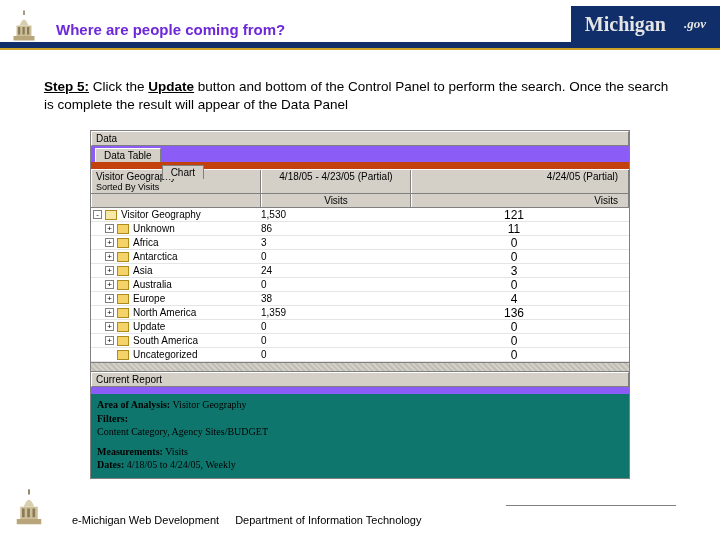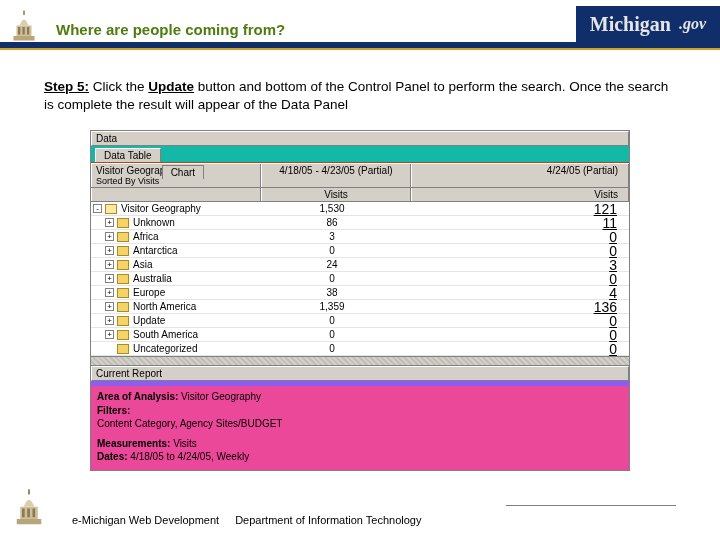--- a/index.html
+++ b/index.html
@@ -24,39 +24,39 @@
     margin-right: 6px;
     flex: 0 0 auto;
   }
   .title-wrap {
     flex: 1;
     padding-bottom: 4px;
   }
   .title {
     font-size: 15px;
     font-weight: bold;
-    color: #4d7c0f;
+    color: #6d28d9;
     padding-left: 10px;
   }
   .mich-logo {
     background: #102f6a;
     color: #e5e5e5;
     font-family: "Times New Roman", serif;
     font-size: 20px;
     font-weight: bold;
     padding: 6px 14px;
     height: 36px;
     display: flex;
     align-items: center;
     border-top-left-radius: 0;
   }
   .dotgov {
     font-style: italic;
-    font-size: 16px;
-    margin-left: 8px;
+    font-size: 13px;
+    margin-left: 18px;
   }
   .blue-bar { height: 6px; background: #102f6a; }
   .gold-bar { height: 2px; background: #c9a227; }
 
   .step-text {
     padding: 28px 44px 10px 44px;
     font-size: 13.5px;
     line-height: 1.35;
   }
   .step-text b { font-weight: bold; }
@@ -74,22 +74,22 @@
     border: 1px solid #fff;
     border-right-color:#808080;
     border-bottom-color:#808080;
     padding: 1px 4px;
     background:#d4d0c8;
     font-size:10px;
   }
   .tabs {
     display: flex;
     padding: 2px 4px 0 4px;
-    background:#14b8a6;
-    border-bottom: 1px solid #c2410c;
+    background:#8b5cf6;
+    border-bottom: 7px solid #c2410c;
   }
   .tab {
     border: 1px solid #808080;
     border-bottom: none;
     background:#d4d0c8;
     padding: 1px 8px;
     font-size:10px;
     margin-right: 1px;
     position: relative;
   }
@@ -133,47 +133,48 @@
     align-items:center;
     height:14px;
   }
   .row .c-name {
     flex:0 0 170px;
     display:flex;
     align-items:center;
     font-size:10px;
     padding-left:2px;
   }
-  .row .c-a { flex:0 0 150px; text-align:center; font-size:10px; padding-right:8px;}
-  .row .c-b { flex:1; text-align:right; font-size:14px; padding-right:12px;text-decoration:underline;}
+  .row .c-a { flex:0 0 150px; text-align:left; font-size:10px; padding-right:8px;}
+  .row .c-b { flex:1; text-align:center; font-size:12px; padding-right:12px;}
   .tree-toggle {
     width:9px;height:9px;border:1px solid #808080;
     font-size:8px;line-height:7px;text-align:center;
     margin-right:3px;color:#000;background:#fff;
   }
   .folder {
     width:12px;height:10px;background:#f5d36b;border:1px solid #b08b1a;
     margin-right:4px;
   }
   .folder.open { background:#f9e9a8; }
   .row.first .c-name { font-weight:normal; }
   .indent1 { padding-left:14px !important; }
 
   .hatched {
     height:10px;
     background: repeating-linear-gradient(45deg,#d4d0c8,#d4d0c8 2px,#bfbfb8 2px,#bfbfb8 4px);
     border-top:1px solid #808080;
     border-bottom:1px solid #808080;
   }
   .report {
-    background:#ec4899;
+    background:#0f766e;
     padding:4px 6px 6px 6px;
     font-size:10px;
     line-height:1.35;
-    border-top:5px solid #8b5cf6;
+    border-top:7px solid #8b5cf6;
+    font-family:Liberation Serif, serif;
   }
   .report b { font-weight:bold; }
 
   .footer {
     position:absolute;
     bottom:14px;
     left:0;
     width:100%;
     display:flex;
     align-items:flex-end;

